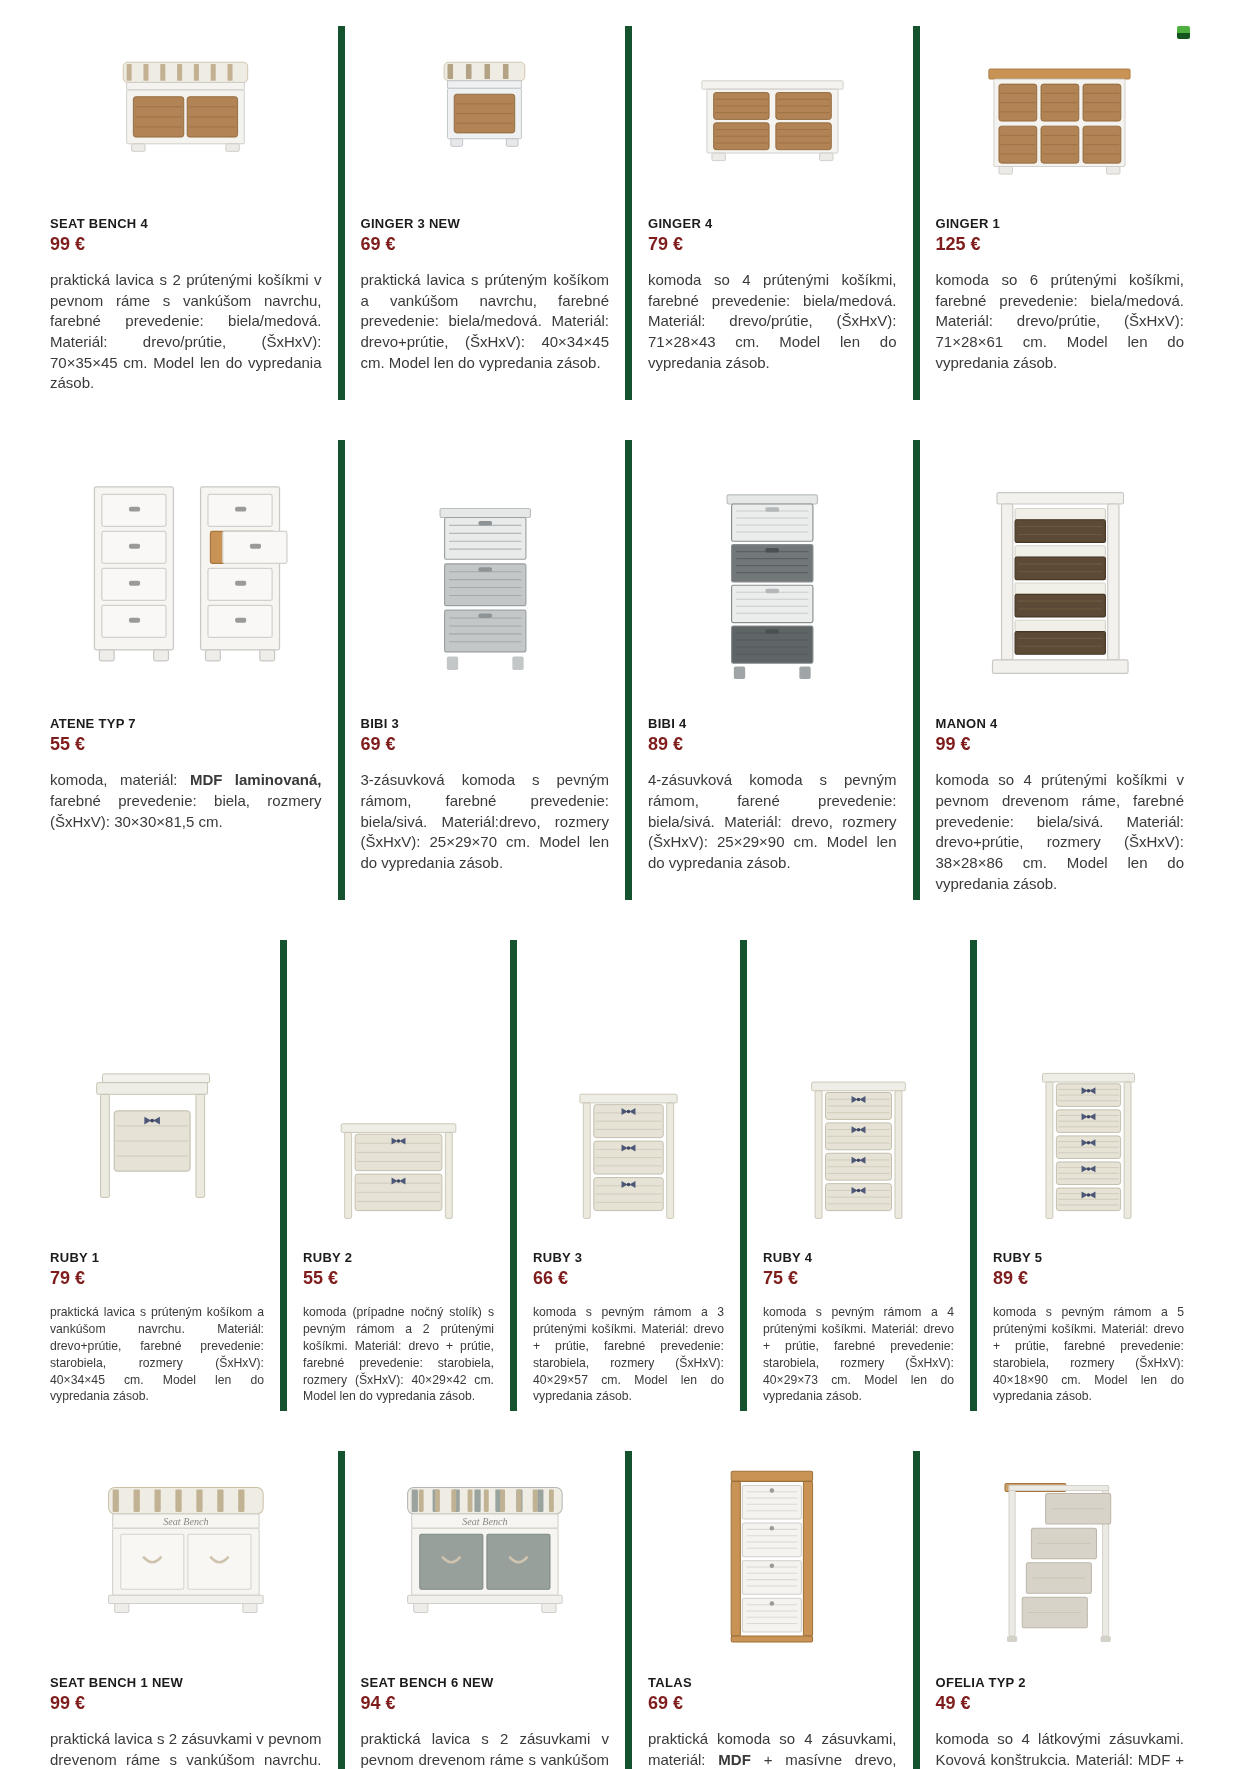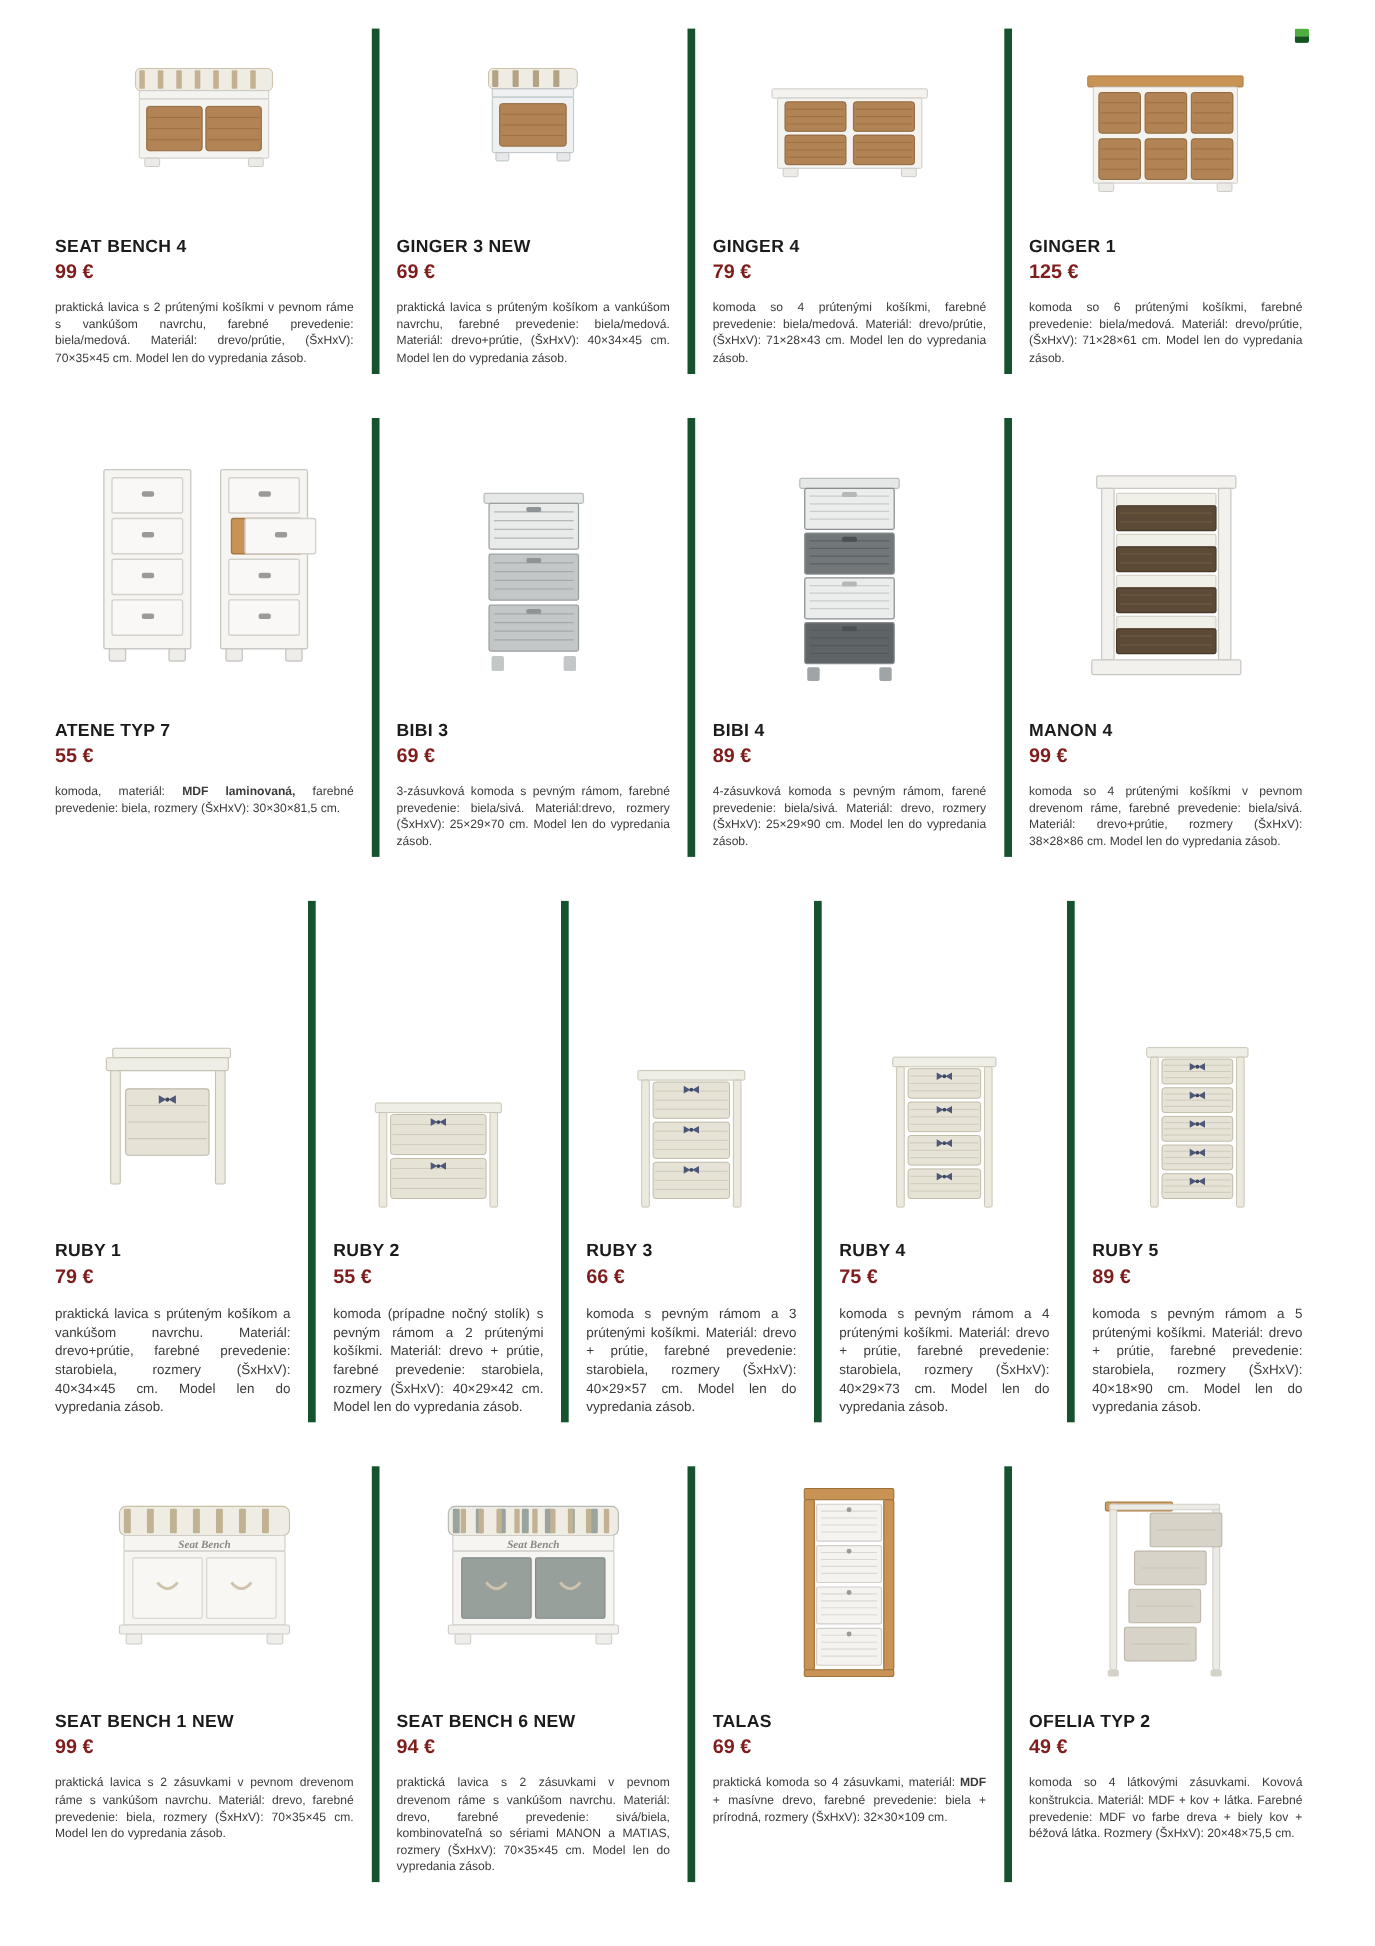--- a/index.html
+++ b/index.html
@@ -6,29 +6,29 @@
   body{width:1250px;font-family:"Liberation Sans",sans-serif;color:#1c1c1c;}
   .page{position:relative;width:1250px;min-height:1769px;box-sizing:border-box;padding:26px 50px 18px 50px;}
   .brand{position:absolute;top:26px;right:60px;width:13px;height:13px;border-radius:2px;overflow:hidden;}
   .brand .b-top{height:7px;}
   .brand .b-bot{height:6px;}
   .row{display:grid;margin-bottom:40px;}
   .cols4{grid-template-columns:repeat(4,1fr);}
   .cols5{grid-template-columns:repeat(5,1fr);}
   .card{padding:0 16px 6px 0;min-width:0;}
   .card + .card{border-left:7px solid #14532d;padding-left:16px;}
-  .pimg{display:flex;align-items:flex-end;justify-content:center;font-weight:bold;}
+  .pimg{display:flex;align-items:flex-end;justify-content:center;}
   .row1 .pimg{height:162px;}
   .row2 .pimg{height:248px;}
   .row3 .pimg{height:282px;}
   .row4 .pimg{height:196px;}
   .pimg svg{display:block;height:96%;max-width:100%;}
-  .pname{margin:28px 0 3px 0;font-size:16px;font-weight:bold;letter-spacing:.3px;color:#1b1b1b;}
+  .pname{margin:28px 0 3px 0;font-size:13px;font-weight:bold;letter-spacing:.3px;color:#1b1b1b;}
   .pprice{font-size:18px;font-weight:bold;margin:0 0 15px 0;color:#7f1d1d;}
-  .pdesc{margin:0;font-size:11px;line-height:1.38;text-align:justify;color:#3a3a3a;}
+  .pdesc{margin:0;font-size:15px;line-height:1.38;text-align:justify;color:#3a3a3a;}
   .cols5 .pdesc{font-size:12.2px;}
 </style>
 </head>
 <body>
 
 <div class="page">
 
   <div class="brand">
     <div class="b-top" style="background: rgb(76, 175, 62);"></div>
     <div class="b-bot" style="background: rgb(20, 85, 31);"></div>

